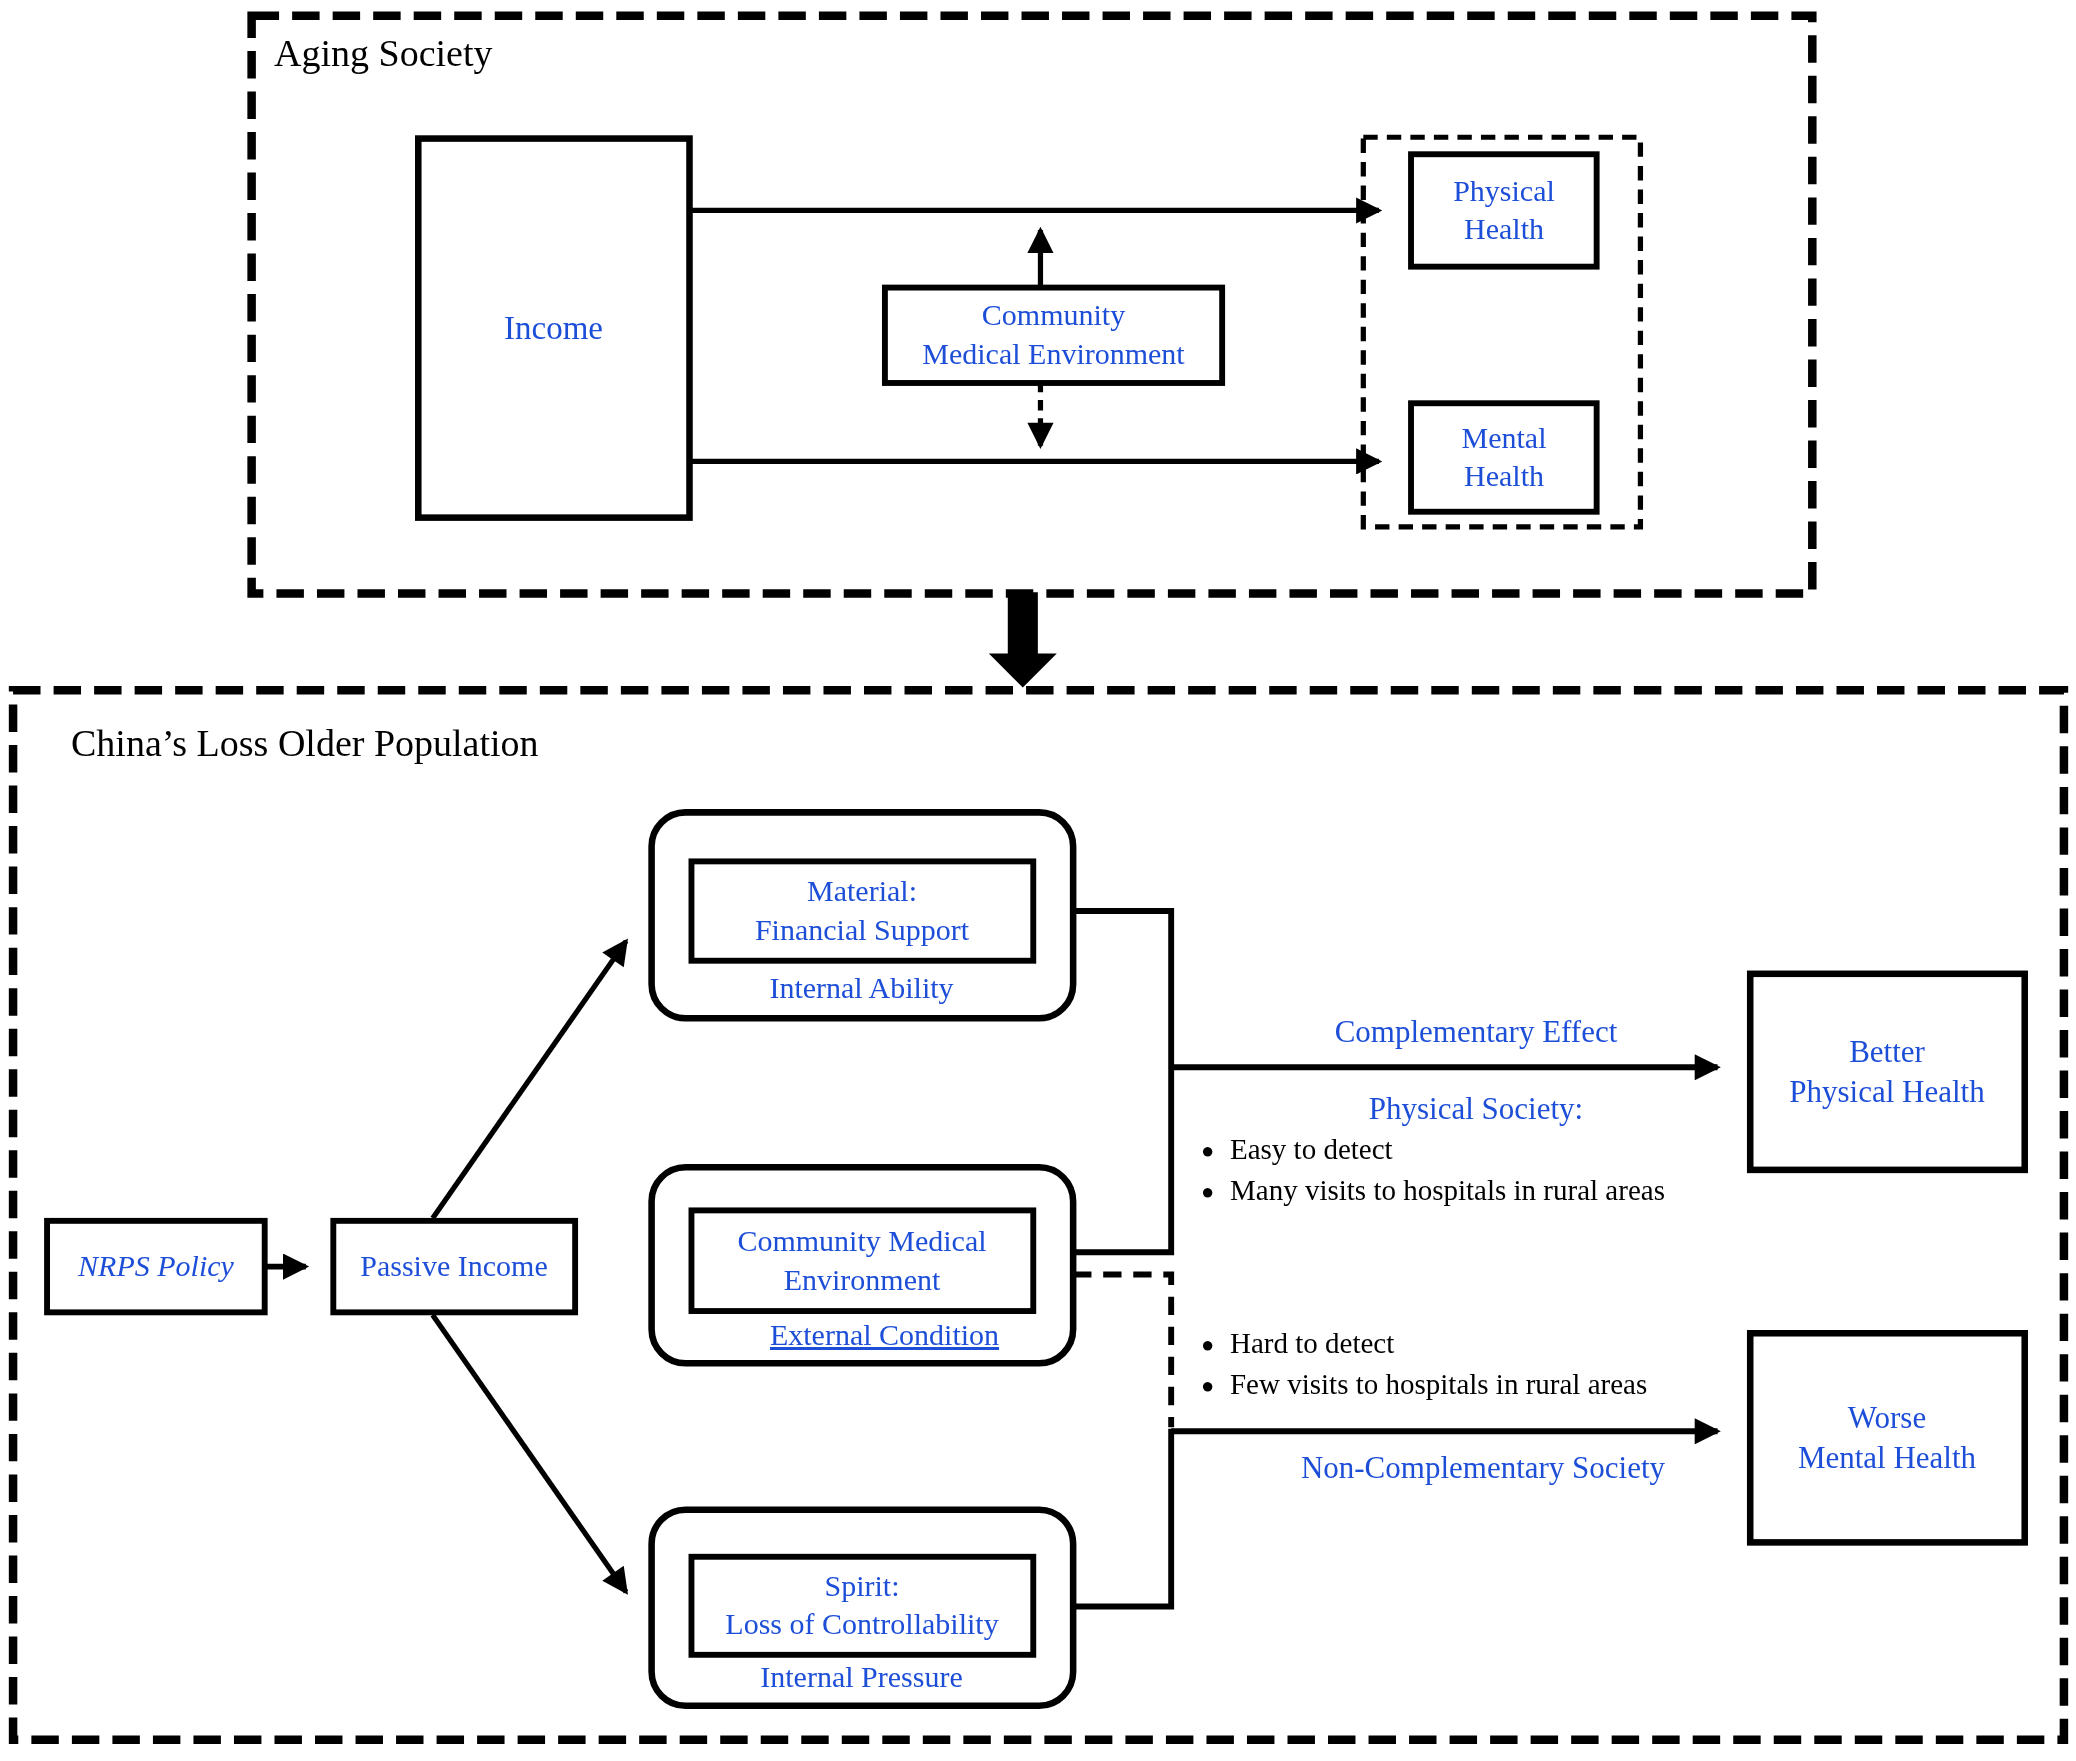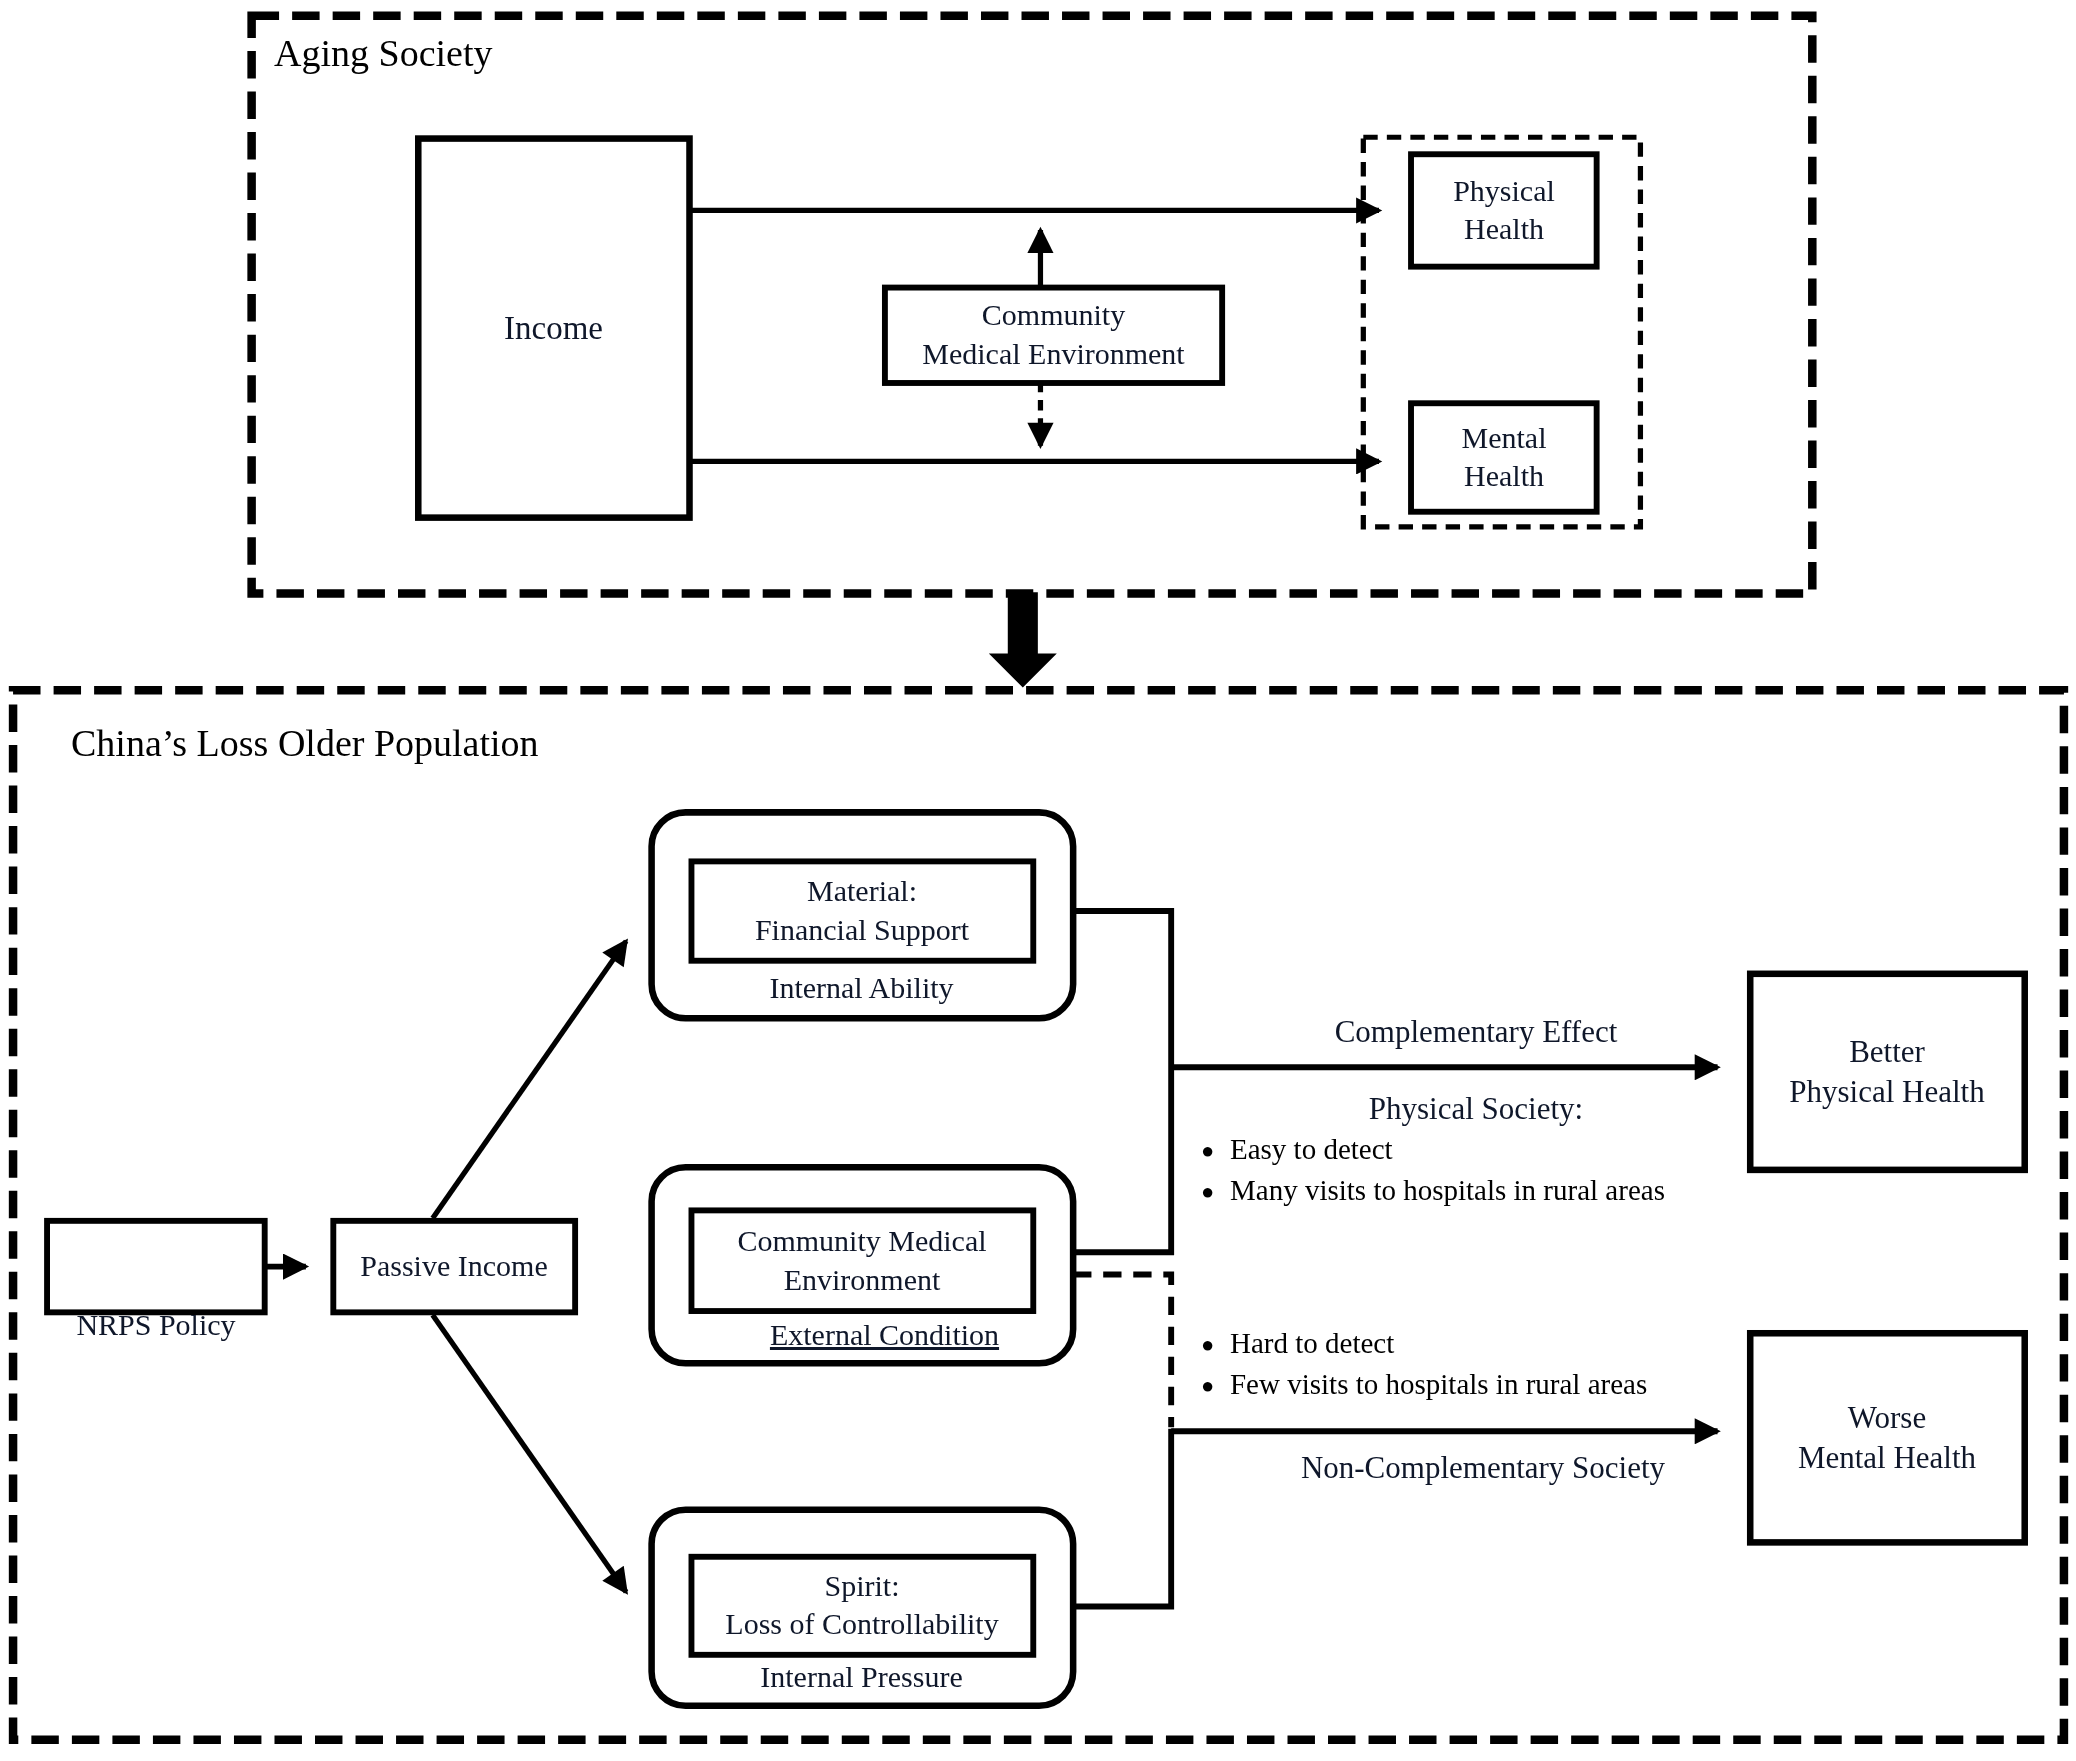--- a/index.html
+++ b/index.html
@@ -14,21 +14,21 @@
   }
   .stage svg{position:absolute;left:0;top:0;}
   .lbl{
     position:absolute;
     display:flex;
     align-items:center;
     justify-content:center;
     text-align:center;
     white-space:pre-line;
     line-height:1.28;
-    color:#0f172a;
+    color:#1d4ed8;
   }
   .title{
     position:absolute;
     white-space:nowrap;
     font-size:38px;
   }
   .fs50{font-size:33px;}
   .fs48{font-size:31px;}
   .fs46{font-size:30px;}
   .bullets{
@@ -129,21 +129,21 @@
 Medical Environment</div>
 
   <div class="lbl fs46" style="left:1411px;top:154px;width:186px;height:112px;">Physical
 Health</div>
 
   <div class="lbl fs46" style="left:1411px;top:403px;width:186px;height:108px;">Mental
 Health</div>
 
   <div class="title" style="left:71px;top:721px;">China’s Loss Older Population</div>
 
-  <div class="lbl fs46" style="left:47px;top:1280px;width:218px;height:91px;">NRPS Policy</div>
+  <div class="lbl fs46" style="left:47px;top:1221px;width:218px;height:91px;font-style:italic;">NRPS Policy</div>
 
   <div class="lbl fs46" style="left:333px;top:1221px;width:242px;height:91px;">Passive Income</div>
 
   <div class="lbl fs46" style="left:691px;top:861px;width:342px;height:99px;">Material:
 Financial Support</div>
   <div class="lbl fs46" style="left:651px;top:964px;width:421px;height:48px;">Internal Ability</div>
 
   <div class="lbl fs46" style="left:691px;top:1210px;width:342px;height:101px;">Community Medical
 Environment</div>
   <div class="lbl fs46" style="left:674px;top:1311px;width:421px;height:48px;text-decoration:underline;">External Condition</div>

